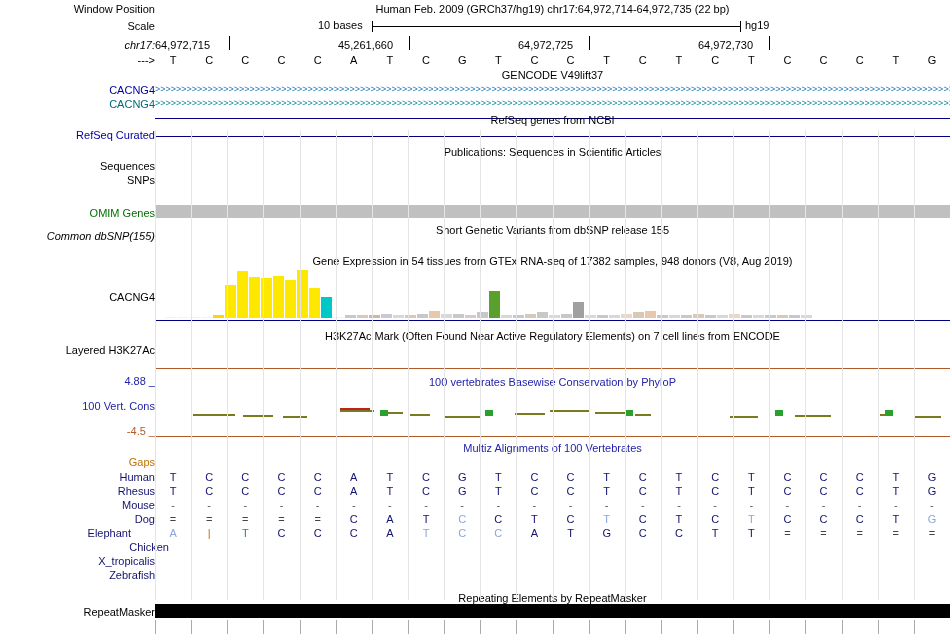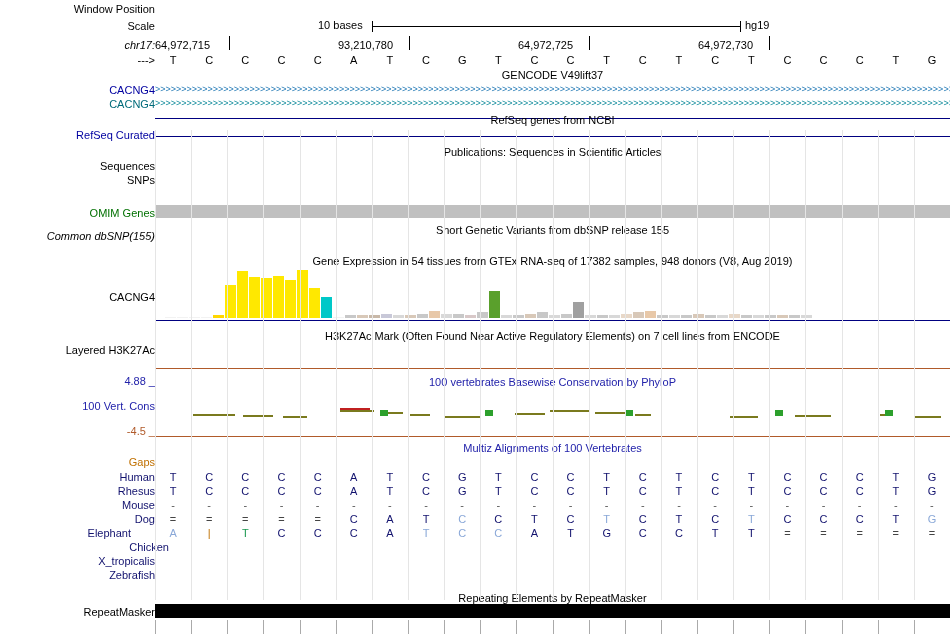--- a/index.html
+++ b/index.html
@@ -86,32 +86,33 @@
 
   .title-green{color:#007000;}
   .title-blue{color:#2222aa;}
 </style>
 </head>
 <body>
 
 <div class="browser">
 
   <div class="lbl black" style="top:3px;right:795px;width:140px;left:auto;">Window Position</div>
+  <div class="center-title" style="top:3px;">Human Feb. 2009 (GRCh37/hg19)   chr17:64,972,714-64,972,735 (22 bp)</div>
 
   <div class="lbl black" style="top:20px;right:795px;width:140px;left:auto;">Scale</div>
   <div style="position:absolute;left:318px;top:19px;font-size:11px;">10 bases</div>
   <div style="position:absolute;left:745px;top:19px;font-size:11px;">hg19</div>
   <div class="ruler-line" style="left:372px;top:26px;width:368px;"></div>
   <div class="tick" style="left:372px;top:21px;height:11px;"></div>
   <div class="tick" style="left:740px;top:21px;height:11px;"></div>
 
   <div class="lbl black" style="top:39px;right:795px;width:140px;left:auto;font-style:italic;">chr17:</div>
   <div style="position:absolute;left:155px;top:39px;">64,972,715</div>
   <div class="tick" style="left:229px;top:36px;height:14px;"></div>
-  <div style="position:absolute;left:338px;top:39px;">93,210,780</div>
+  <div style="position:absolute;left:338px;top:39px;">45,261,660</div>
   <div class="tick" style="left:409px;top:36px;height:14px;"></div>
   <div style="position:absolute;left:518px;top:39px;">64,972,725</div>
   <div class="tick" style="left:589px;top:36px;height:14px;"></div>
   <div style="position:absolute;left:698px;top:39px;">64,972,730</div>
   <div class="tick" style="left:769px;top:36px;height:14px;"></div>
 
   <div class="lbl black" style="top:54px;right:795px;width:140px;left:auto;">---&gt;</div>
   <div class="seq-row" id="refseq-row" style="top:54px;">
       <div class="base" style="left: 11.0682px;">T</div>
       <div class="base" style="left: 47.2045px;">C</div>

